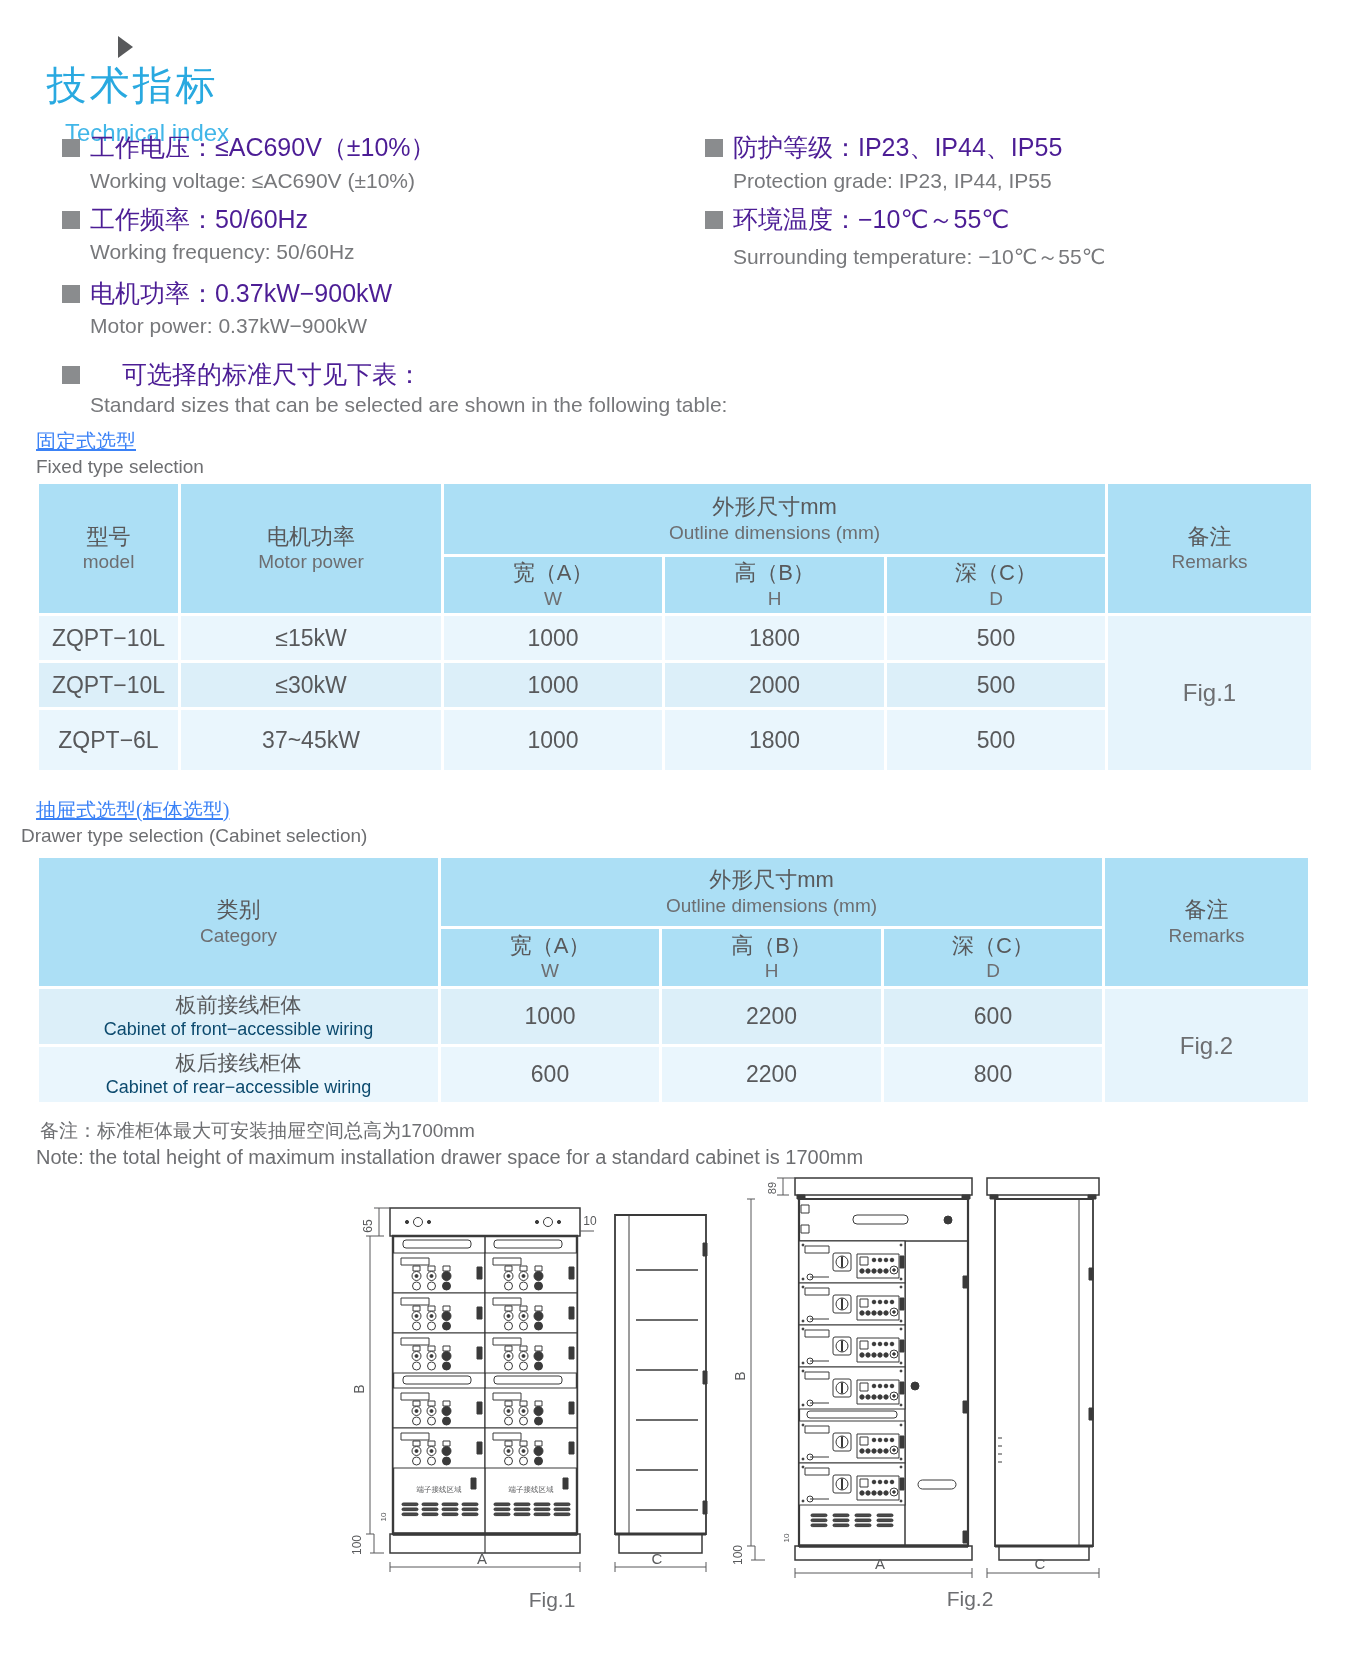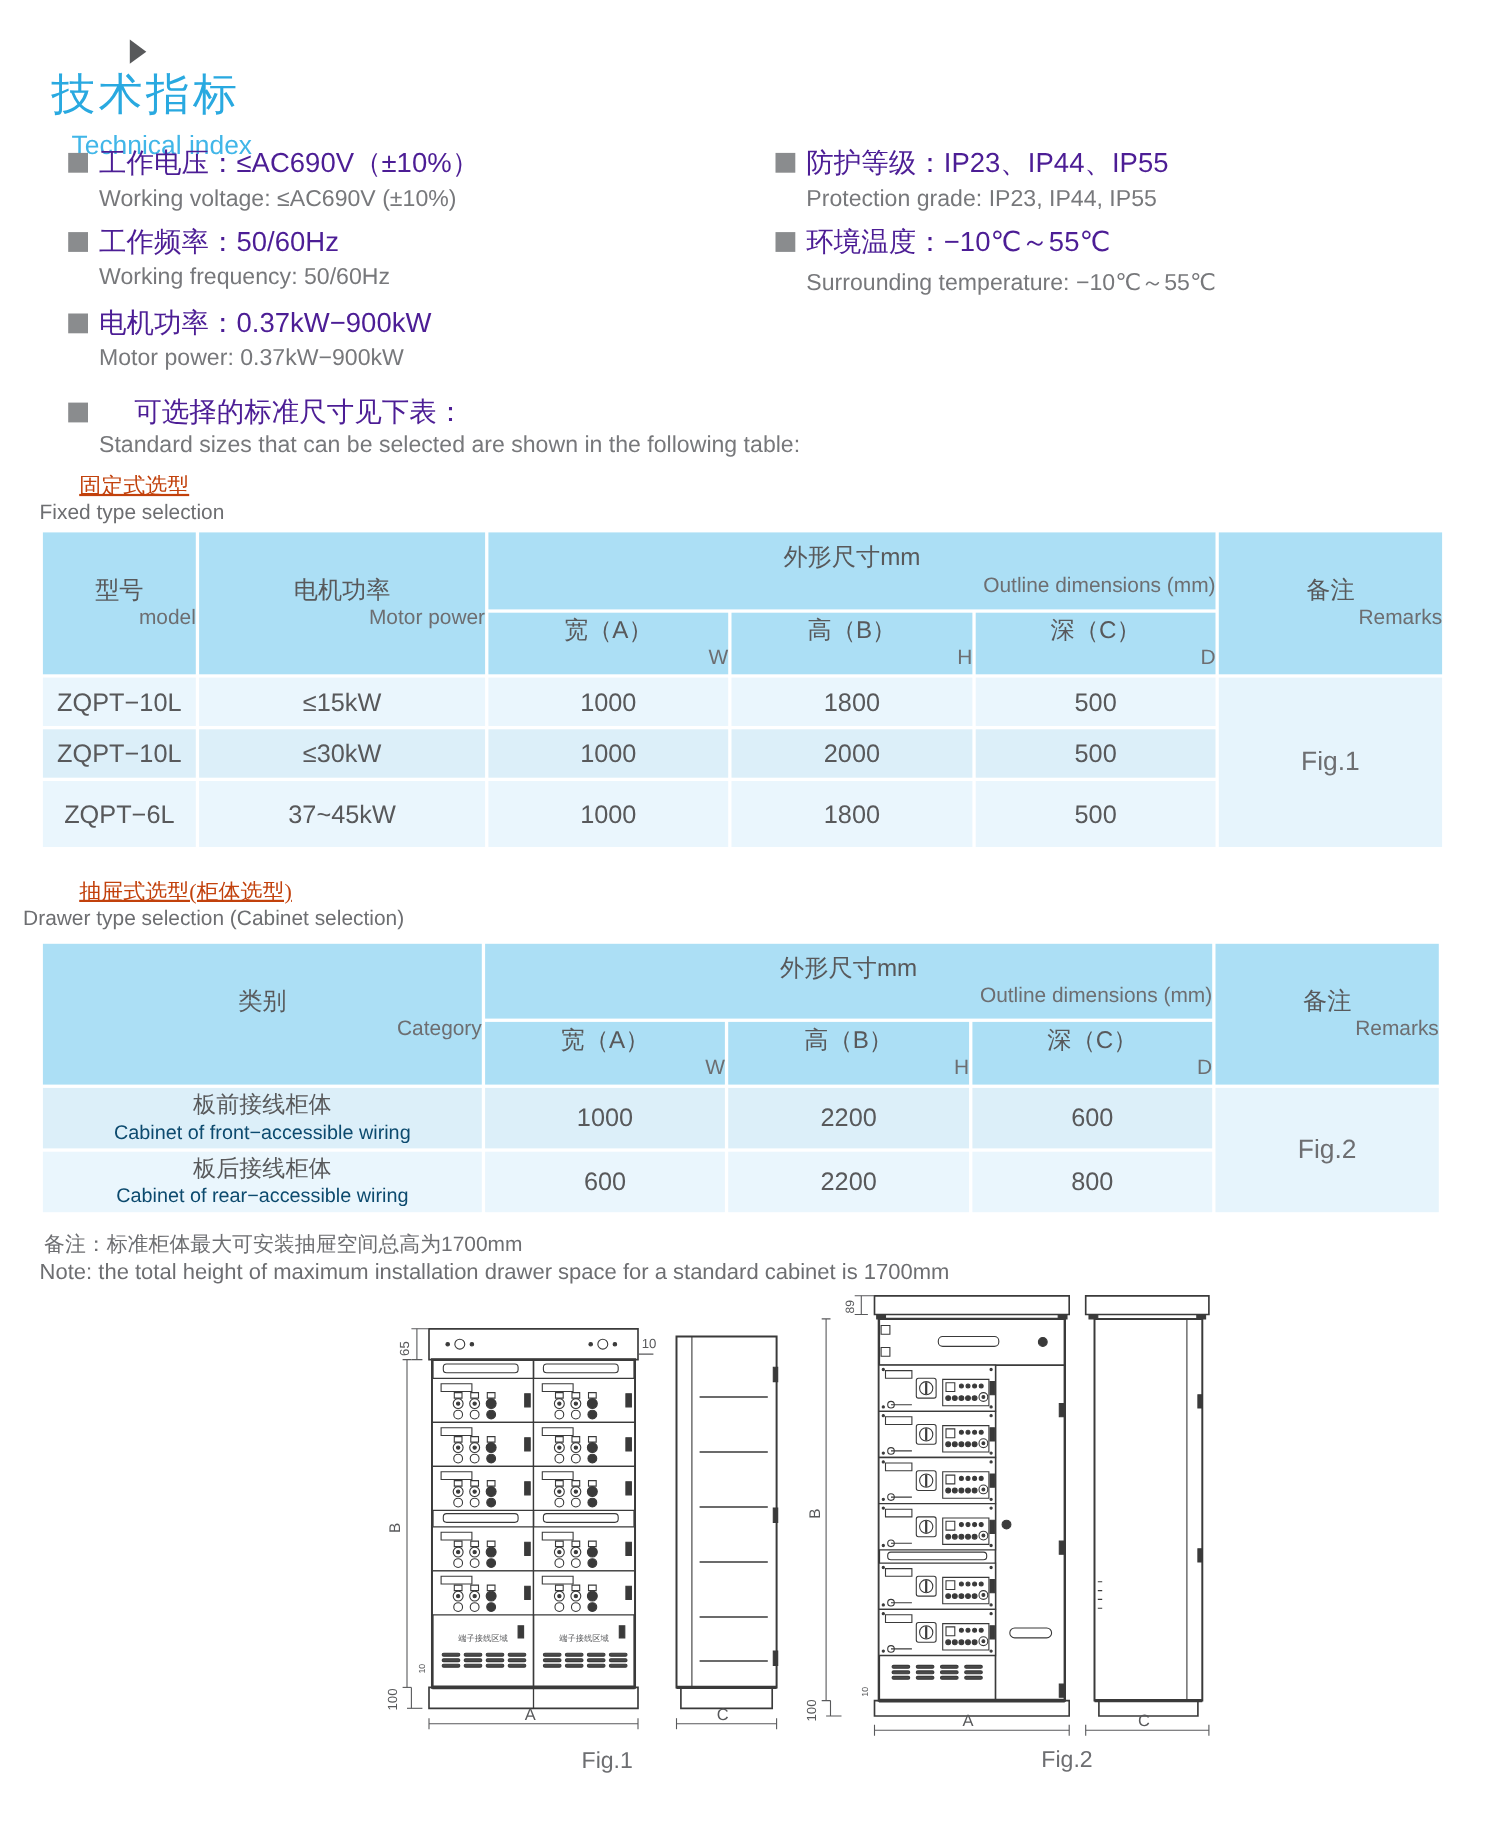--- a/index.html
+++ b/index.html
@@ -11,28 +11,28 @@
   .title-block{position:absolute;left:36px;top:36px;}
   .title-row{display:flex;align-items:center;flex-direction:column;}
   .tri{width:0;height:0;border-left:15px solid #58595B;border-top:11px solid transparent;border-bottom:11px solid transparent;margin-right:14px;}
   .title-cn{font-size:40px;color:#29A9E0;letter-spacing:3px;}
   .title-en{font-size:24px;color:#41B6E8;margin:6px 0 0 29px;}
   
   .spec-cn{position:absolute;font-size:25px;color:#4c1d95;display:flex;align-items:center;white-space:nowrap;}
   .sq{display:inline-block;width:18px;height:18px;background:#8A8C8E;margin-right:10px;flex:0 0 auto;}
   .spec-en{position:absolute;font-size:21px;color:#77787B;white-space:nowrap;}
   
-  .sec-cn{position:absolute;font-size:20px;color:#c2410c;text-decoration:underline;margin-left:36px;}
+  .sec-cn{position:absolute;font-size:20px;color:#3b82f6;text-decoration:underline;}
   .sec-en{position:absolute;font-size:19px;color:#6D6E71;}
   
   table.spec-table{position:absolute;left:36px;border-collapse:separate;border-spacing:3px;table-layout:fixed;}
   table.spec-table td{text-align:center;vertical-align:middle;padding:0;}
   td.hcell{background:#ACDFF5;}
   .hcn{font-size:22px;color:#58595B;line-height:1.25;}
-  .hen{font-size:19px;color:#6D6E71;line-height:1.25;text-align:right;}
+  .hen{font-size:19px;color:#6D6E71;line-height:1.25;}
   td.cell{font-size:23px;color:#58595B;margin-left:12px;}
   td.bg-light{background:#EAF6FD;}
   td.bg-dark{background:#DCEFF9;}
   td.remarks{background:#E6F4FC;font-size:24px;color:#6D6E71;}
   .catcn{font-size:21px;color:#58595B;line-height:1.3;}
   .caten{font-size:18px;color:#0c4a6e;line-height:1.3;}
   
   .note-cn{position:absolute;font-size:19px;color:#6D6E71;white-space:nowrap;}
   .note-en{position:absolute;font-size:20px;color:#6D6E71;white-space:nowrap;}
   

